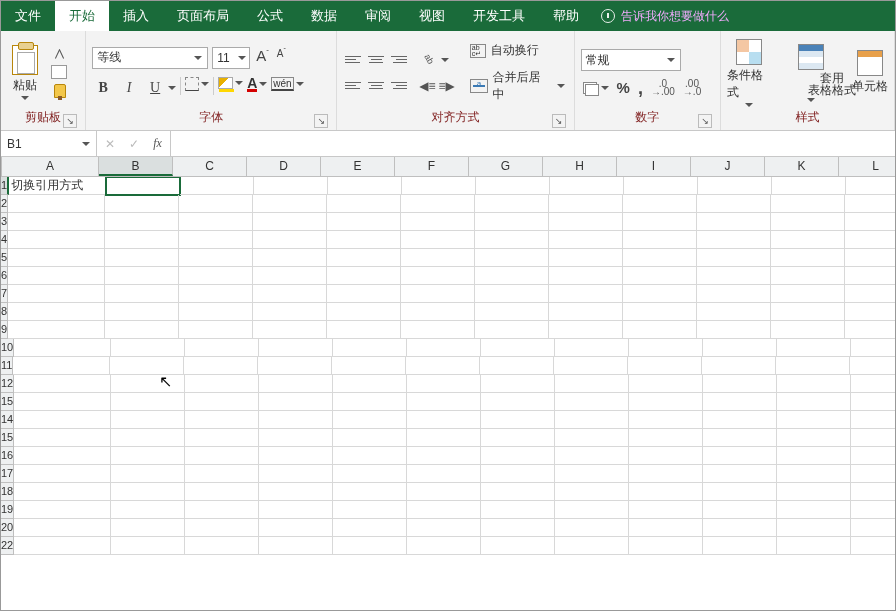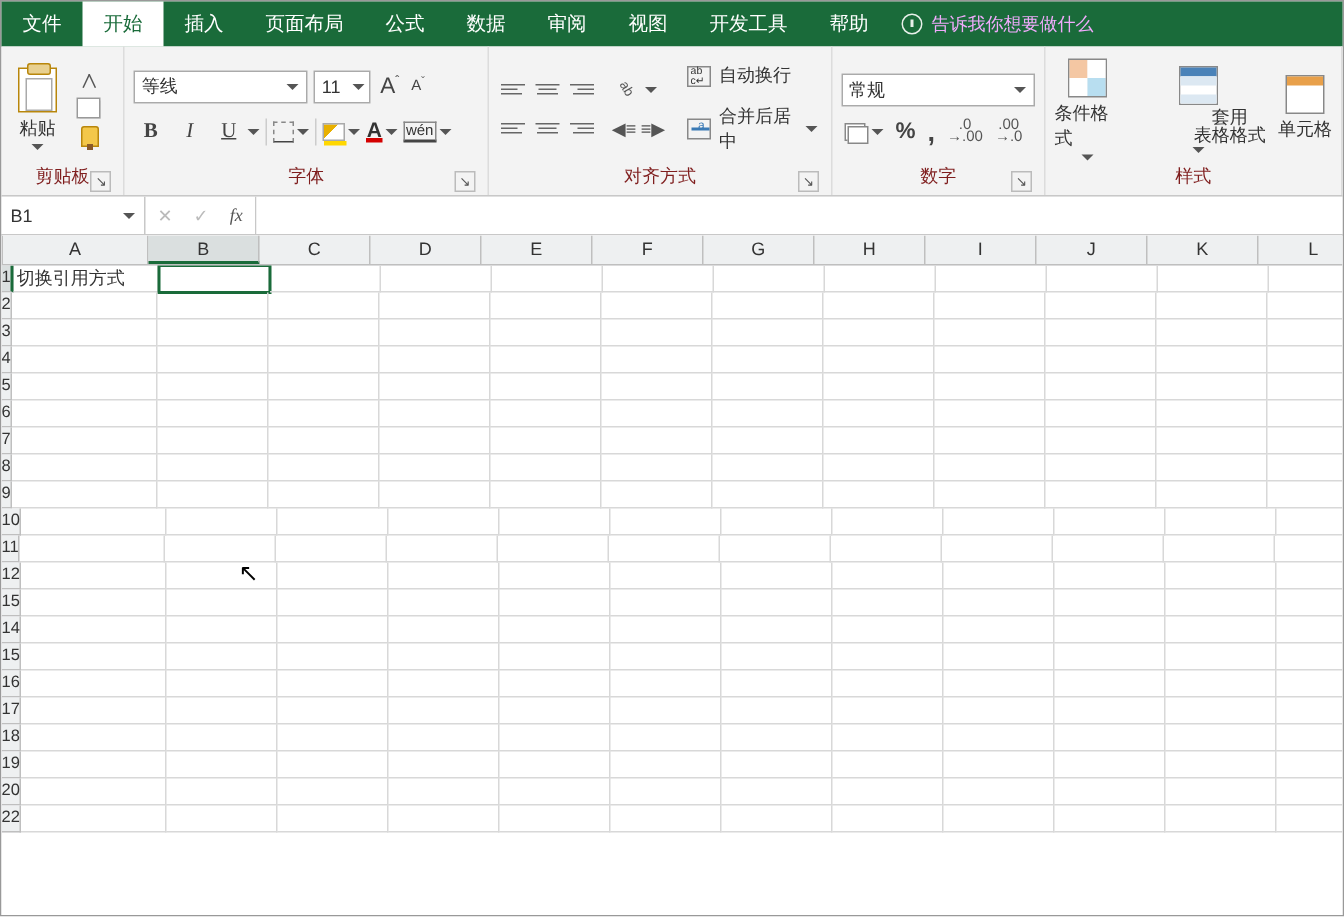--- a/index.html
+++ b/index.html
@@ -31,21 +31,21 @@
 .cut{position:relative;width:16px;height:14px;}
 .cut:before,.cut:after{content:"";position:absolute;top:1px;width:1px;height:10px;background:#555;}
 .cut:before{left:5px;transform:rotate(25deg);}
 .cut:after{left:9px;transform:rotate(-25deg);}
 .copy{width:14px;height:12px;border:1px solid #999;position:relative;}
 .copy:after{content:"";position:absolute;left:-3px;top:-3px;width:14px;height:12px;border:1px solid #999;background:#fff;}
 .brush{width:12px;height:14px;background:#f3c74a;border:1px solid #b8860b;border-radius:2px 2px 0 0;position:relative;}
 .brush:after{content:"";position:absolute;bottom:-3px;left:3px;width:4px;height:4px;background:#8a5a2a;}
 
 .font-col{display:flex;flex-direction:column;gap:8px;}
-.font-row{display:flex;align-items:center;gap:4px;}
+.font-row{display:flex;align-items:flex-start;gap:4px;}
 .cbx{background:#fff;border:1px solid #aaa;height:22px;display:flex;align-items:center;padding:0 4px;gap:4px;}
 .cbx .dd{width:10px;display:flex;justify-content:center;}
 .fontname{width:116px;}
 .fontsize{width:38px;}
 .aa{font-size:13px;cursor:pointer;padding:0 2px;color:#444;}
 .aa.big{font-size:15px;}
 .aa.small{font-size:10px;}
 .fmt{width:22px;height:22px;display:flex;align-items:center;justify-content:center;cursor:pointer;font-family:"Times New Roman",serif;font-size:14px;color:#444;}
 .fmt.bold{font-weight:bold;}
 .fmt.ital{font-style:italic;}
@@ -68,21 +68,21 @@
 .orient:before{content:"ab";position:absolute;transform:rotate(60deg);font-size:9px;left:3px;top:3px;color:#555;}
 .wrap-btn,.merge-btn{display:flex;align-items:center;gap:5px;cursor:pointer;font-size:12px;padding:1px 3px;}
 .wrap-ico{width:16px;height:14px;border:1px solid #888;position:relative;}
 .wrap-ico:before{content:"ab";font-size:7px;position:absolute;left:1px;top:-1px;}
 .wrap-ico:after{content:"c↵";font-size:7px;position:absolute;left:1px;top:5px;}
 .merge-ico{width:18px;height:14px;border:1px solid #888;position:relative;}
 .merge-ico:before{content:"";position:absolute;left:2px;top:5px;width:12px;height:2px;background:#3b7ab5;}
 .merge-ico:after{content:"a";position:absolute;left:6px;top:-1px;font-size:8px;color:#3b7ab5;}
 
 .num-col{display:flex;flex-direction:column;gap:8px;}
-.numfmt{width:129px;}
+.numfmt{width:100px;}
 .curr-ico{width:18px;height:16px;display:flex;align-items:center;justify-content:center;position:relative;}
 .curr-ico:before{content:"";width:12px;height:10px;border:1px solid #888;background:#fff;position:absolute;}
 .curr-ico:after{content:"";width:12px;height:10px;border:1px solid #888;background:#fff;position:absolute;left:4px;top:4px;}
 .pct{font-size:15px;font-weight:bold;color:#444;cursor:pointer;}
 .comma{font-size:18px;font-weight:bold;color:#444;cursor:pointer;line-height:10px;}
 .dec{font-size:10px;cursor:pointer;display:flex;flex-direction:column;align-items:center;line-height:8px;color:#555;}
 .dec .ar{font-size:10px;}
 
 .cf-ico{width:26px;height:26px;border:1px solid #888;display:grid;grid-template-columns:1fr 1fr;grid-template-rows:1fr 1fr;}
 .cf-ico div:nth-child(1){background:#f4c7a3;} .cf-ico div:nth-child(2){background:#fff;} .cf-ico div:nth-child(3){background:#fff;} .cf-ico div:nth-child(4){background:#b8def0;}
@@ -297,21 +297,21 @@
                 <span>.00</span>
                 <span class="ar">→.0</span>
               </span>
         </div>
       </div>
     </div>
     <div class="group-label"><span>数字</span><span class="dlaunch"></span></div>
   </div>
 
   <div class="group" style="flex:1;">
-    <div class="group-body" style="gap:12px;">
+    <div class="group-body" style="gap:0;">
       <div class="vbtn">
         <span class="cf-ico">
               <div></div>
               <div></div>
               <div></div>
               <div></div>
             </span>
         <span class="lbl">条件格式</span>
         <span class="drop-tri"></span>
       </div>

